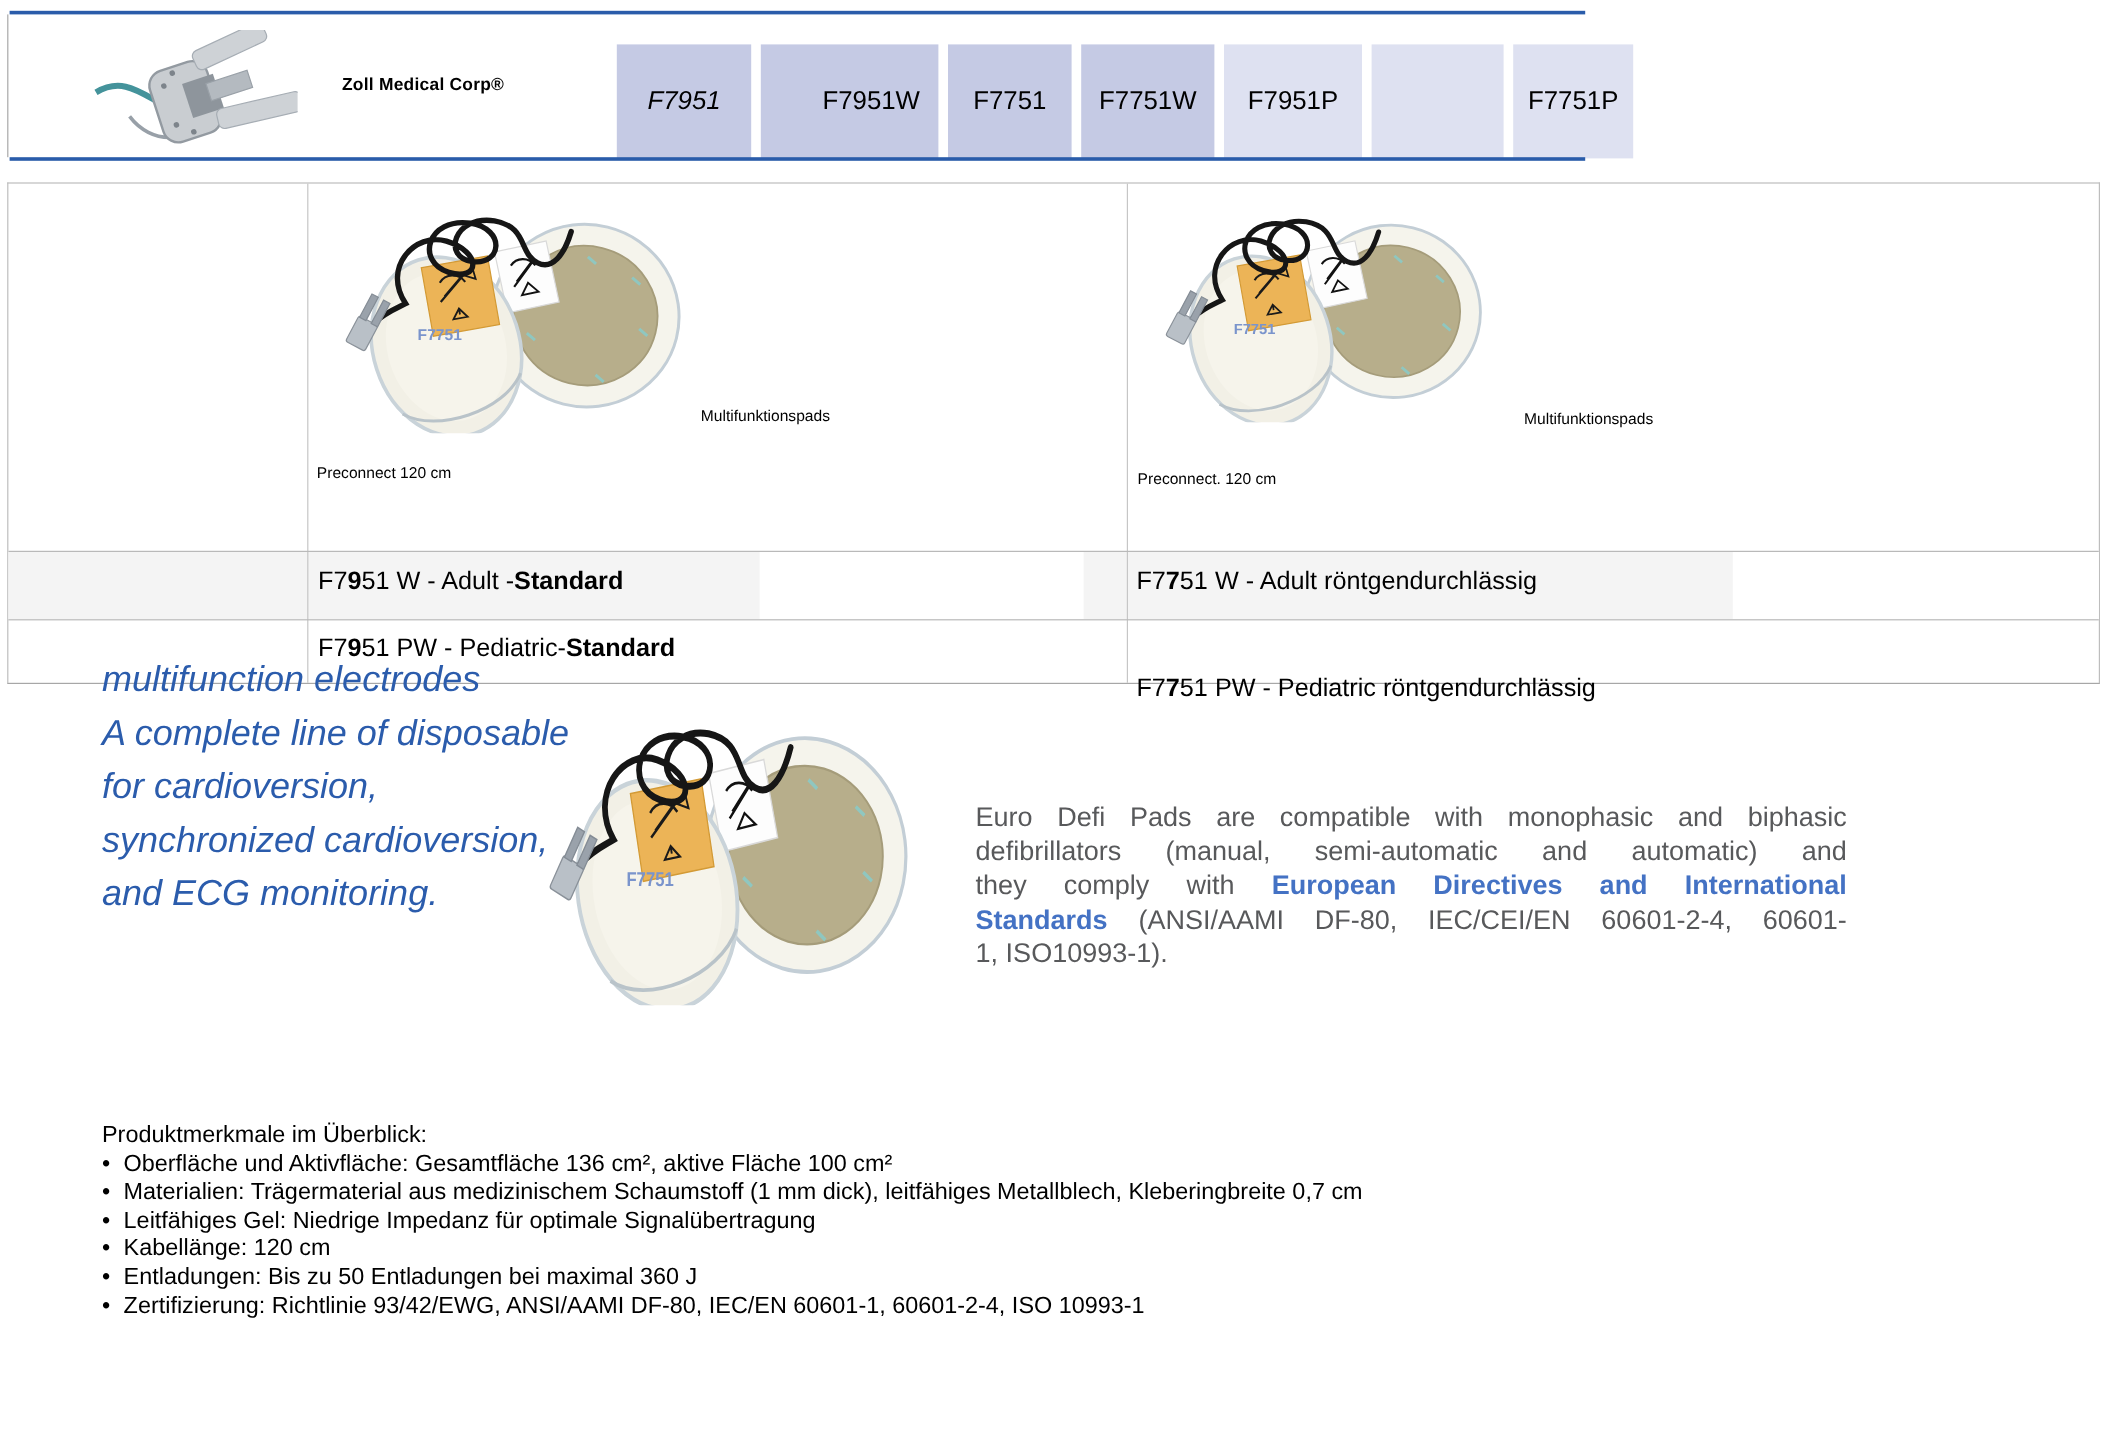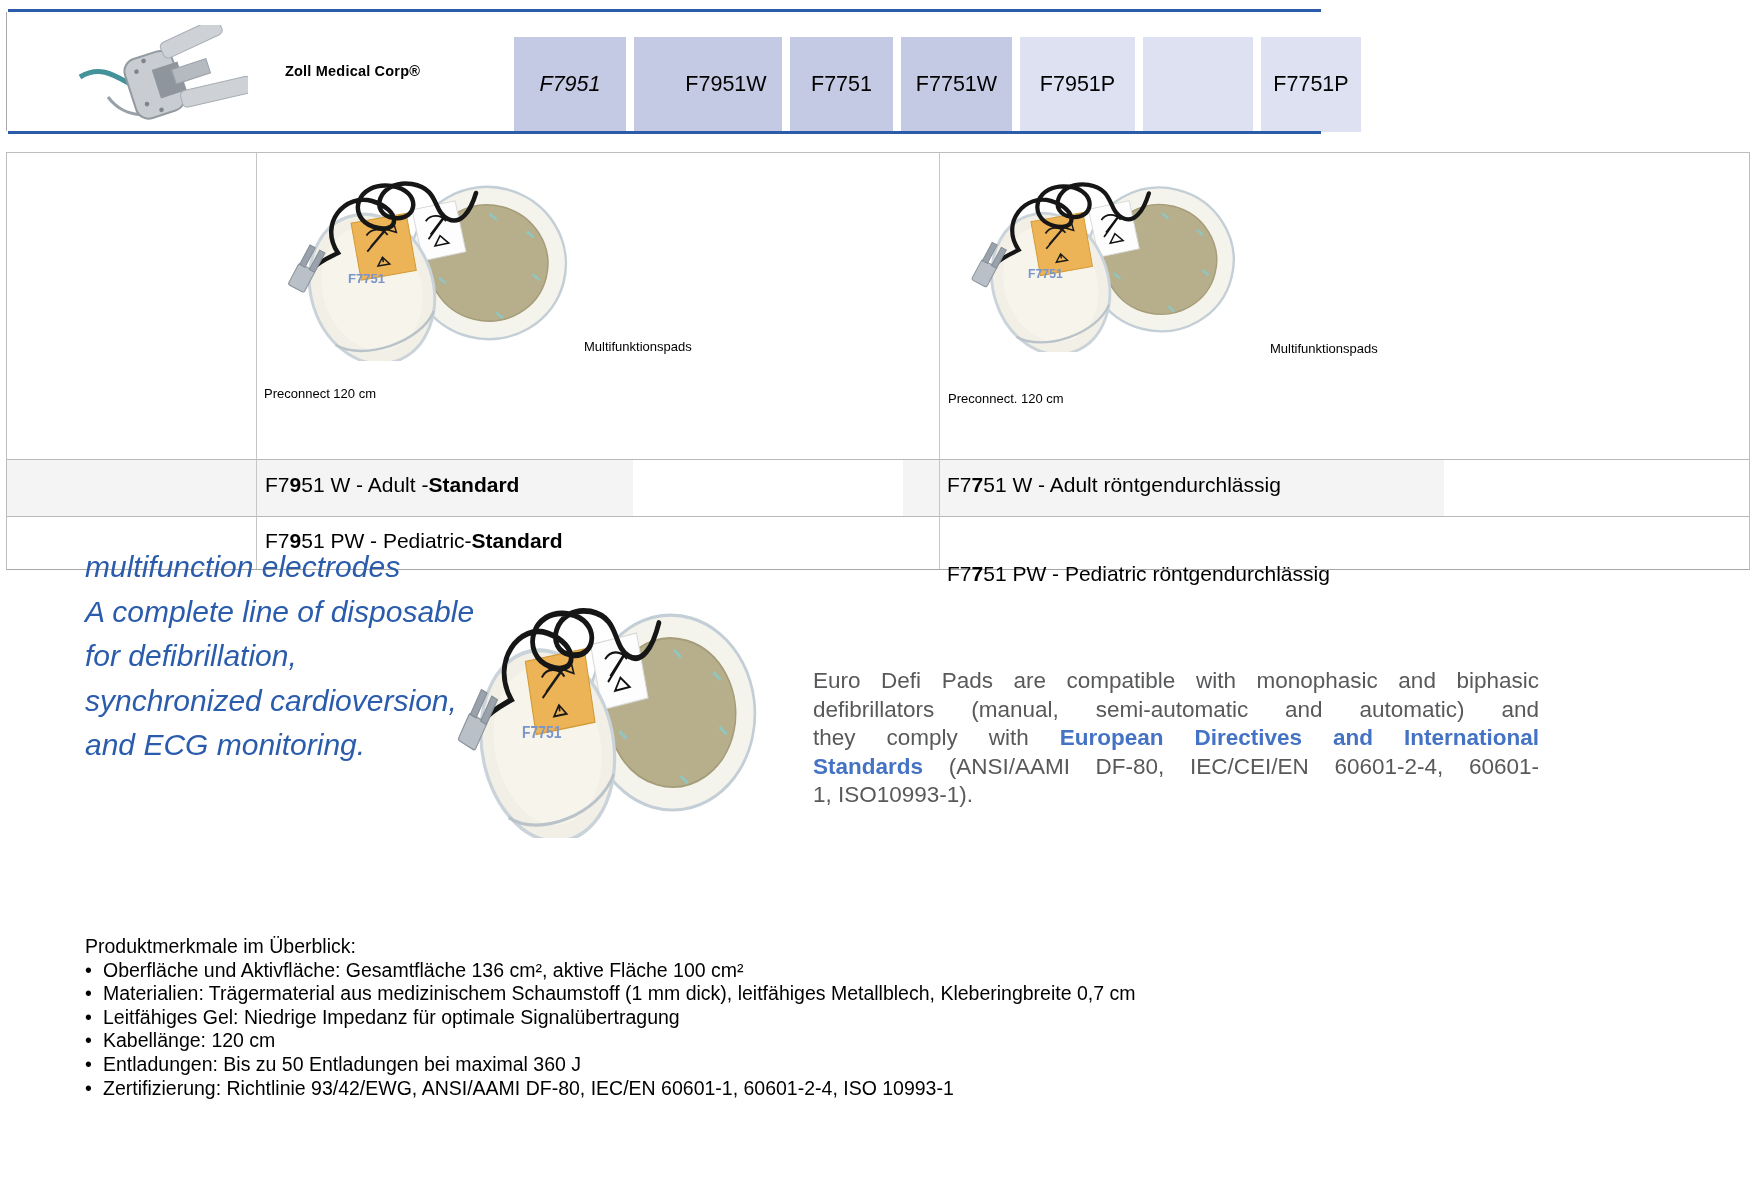--- a/index.html
+++ b/index.html
@@ -154,21 +154,21 @@
 
   <div class="abs prodname" style="left:265px;top:473px;"><span>F7</span><b>9</b><span>51 W - Adult -</span><b>Standard</b></div>
   <div class="abs prodname" style="left:947px;top:473px;"><span>F7</span><b>7</b><span>51 W - Adult röntgendurchlässig</span><b></b></div>
 
   <div class="abs prodname" style="left:265px;top:529px;"><span>F7</span><b>9</b><span>51 PW - Pediatric-</span><b>Standard</b></div>
   <div class="abs prodname" style="left:947px;top:518px;margin-top:44px;"><span>F7</span><b>7</b><span>51 PW - Pediatric röntgendurchlässig</span><b></b></div>
 
   <div class="abs intro" style="left:85px;top:545px;">
     <div>multifunction electrodes</div>
     <div>A complete line of disposable</div>
-    <div>for defibrillation,</div>
+    <div>for cardioversion,</div>
     <div>synchronized cardioversion,</div>
     <div>and ECG monitoring.</div>
   </div>
 
   <svg class="abs" style="left:428px;top:582px;" width="342" height="256" preserveAspectRatio="none" viewBox="0 0 320 200">
       <use href="#pads"></use>
     </svg>
 
   <div class="abs para" style="left:813px;top:667px;">
     <div class="jline">Euro Defi Pads are compatible with monophasic and biphasic</div>

